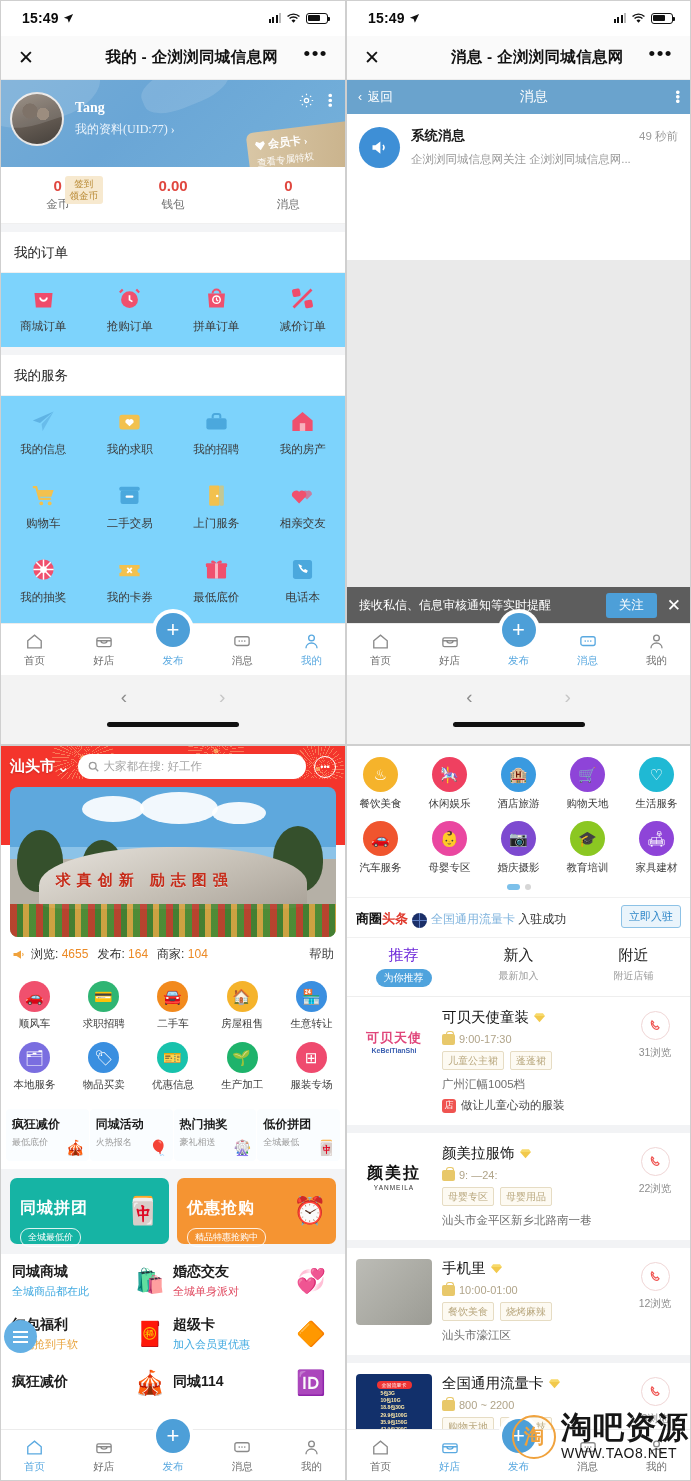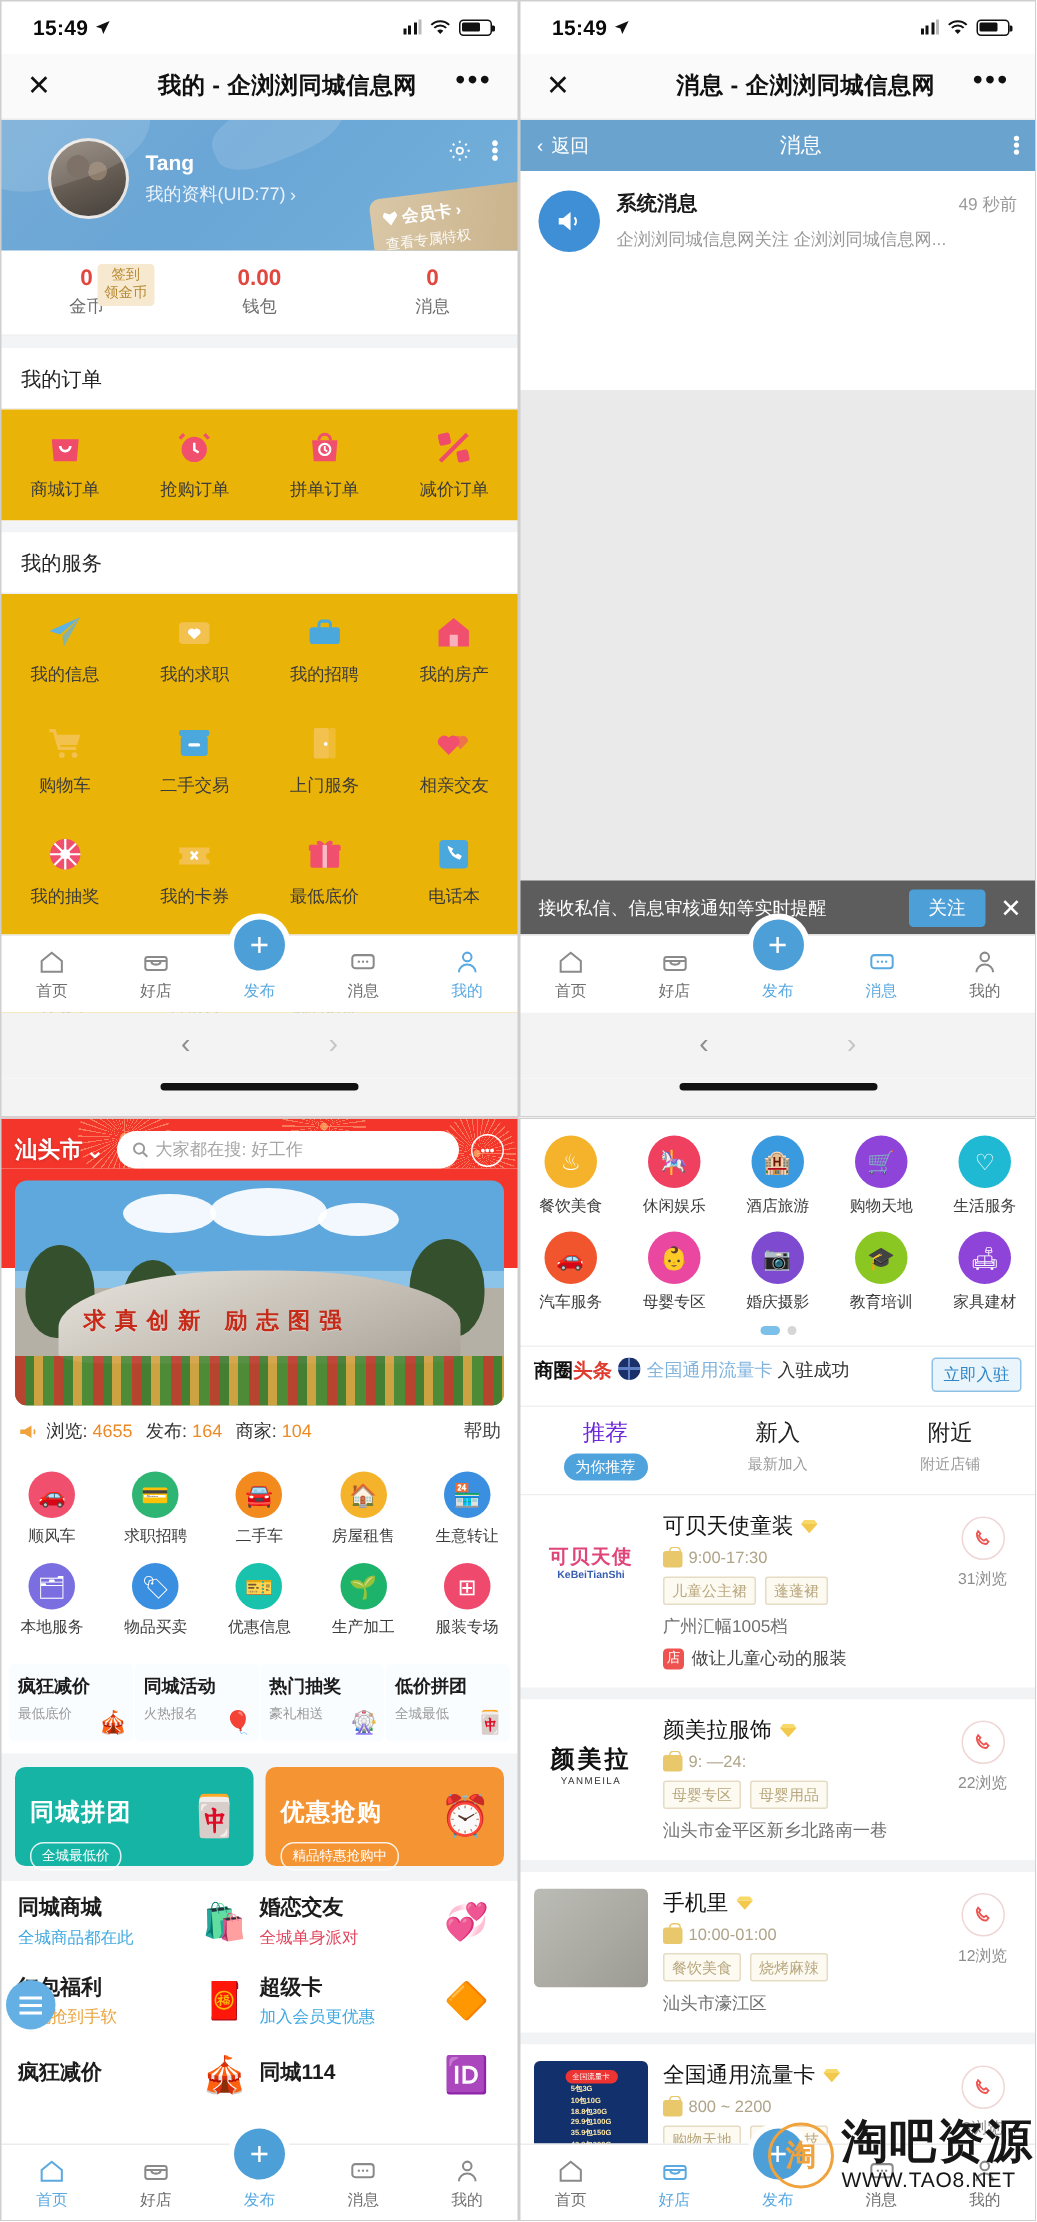--- a/index.html
+++ b/index.html
@@ -44,21 +44,21 @@
   }
   .wxbar .wx-title { font-size:15.5px; font-weight:bold; color:#111; letter-spacing:.3px;margin-left:46px;}
   .wx-x { font-size:19px; color:#111; line-height:1; font-weight:300;}
   .wx-dots { font-size:19px; color:#111; letter-spacing:1.5px; line-height:1; transform:translateY(-4px);}
 
   
   
   
   .profile-hero {
     position:relative; height:87px; background:linear-gradient(135deg,#74abd6 0%,#6aa6d6 40%,#74b0da 100%);
-    padding:12px 32px; overflow:hidden;
+    padding:12px 10px; overflow:hidden;font-family:Liberation Serif, serif;
   }
   .hero-deco { position:absolute; opacity:.13; background:#fff; border-radius:40%; }
   .hero-row { display:flex; align-items:center; gap:11px; }
   .avatar {
     width:54px;height:54px;border-radius:50%; border:2px solid rgba(255,255,255,.85);
     background:
       radial-gradient(circle at 36% 34%, #6b5d52 0 16%, transparent 17%),
       radial-gradient(circle at 62% 40%, #8e7d6d 0 14%, transparent 15%),
       linear-gradient(160deg,#8e8276 0%,#6a6057 45%,#45403b 100%);
     flex:0 0 auto;
@@ -85,21 +85,21 @@
   .stat .lab { font-size:11.5px; color:#6d6d6d; margin-top:3px;}
   .signin {
     position:absolute; left:56%; top:-1px; background:#f7e9cf; color:#b98a35;
     font-size:9.5px; padding:2px 5px; border-radius:3px; line-height:1.25; text-align:center;
   }
 
   .sect-title { font-size:13.5px; color:#222; padding:12px 14px 10px; background:#fff; }
   .sep { height:8px; background:#f3f4f6; }
   .thin { border-top:1px solid #f0f0f0; }
 
-  .grid4 { display:grid; grid-template-columns:repeat(4,1fr); background:#eab308; }
+  .grid4 { display:grid; grid-template-columns:repeat(4,1fr); background:#7dd3fc; }
   .cell { padding:10px 0 13px; text-align:center; }
   .cell .ic { height:30px; display:flex; align-items:center; justify-content:center; margin-bottom:6px;}
   .cell .tx { font-size:11.5px; color:#3b3b3b; }
 
   
   .tabbar { display:flex; background:#fff; border-top:1px solid #ececec; height:52px; position:relative;}
   .tab { flex:1; display:flex; flex-direction:column; align-items:center; justify-content:center; gap:2px;}
   .tab .tl { font-size:10.5px; color:#6f6f6f;}
   .tab.on .tl { color:#5aa9e0; }
   .tab .ti { height:21px; display:flex; align-items:center; justify-content:center;}
@@ -209,21 +209,21 @@
   
   
   .cat-grid { display:grid; grid-template-columns:repeat(5,1fr); background:#fff; padding:8px 0 2px;}
   .cat { text-align:center; padding:4px 0 6px;}
   .cat .bub { width:35px;height:35px;border-radius:50%; margin:0 auto 5px; display:flex;align-items:center;justify-content:center; color:#fff; font-size:15px;}
   .cat .tx { font-size:10.5px; color:#3c3c3c;}
   .dots { display:flex; gap:5px; justify-content:center; padding:1px 0 7px; background:#fff;}
   .dots .d { width:6px;height:6px;border-radius:3px;background:#d6d6d6;}
   .dots .d.on { width:13px; background:#7cc0ea;}
 
-  .headline { display:flex; align-items:flex-start; gap:4px; padding:7px 10px 9px; background:#fff; border-top:1px solid #f1f1f1;}
+  .headline { display:flex; align-items:flex-end; gap:4px; padding:7px 10px 9px; background:#fff; border-top:1px solid #f1f1f1;}
   .hl-tag { font-size:13px; font-weight:bold; color:#111; white-space:nowrap;}
   .hl-tag em { color:#e03b2f; font-style:normal;}
   .hl-globe { width:15px;height:15px;border-radius:50%; background:#1b2f68; flex:0 0 auto;
               background-image:linear-gradient(90deg,transparent 46%,#5f7fc4 46% 54%,transparent 54%),
                                linear-gradient(0deg,transparent 44%,#5f7fc4 44% 56%,transparent 56%);}
   .hl-txt { flex:1; font-size:12px; color:#333; white-space:nowrap; overflow:hidden;}
   .hl-txt b { color:#7fb3dd; font-weight:normal;}
   .hl-btn { font-size:11px; color:#2f87c9; border:1px solid #8dc2e6; background:#eaf4fb; border-radius:3px; padding:3px 7px; white-space:nowrap;}
 
   .tabs3 { display:flex; background:#fff; border-top:1px solid #f1f1f1; border-bottom:1px solid #eee;}

